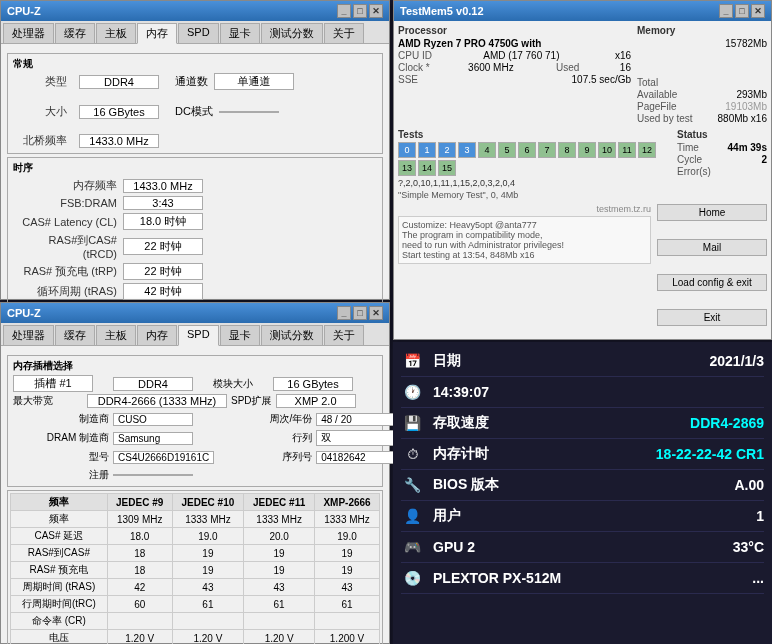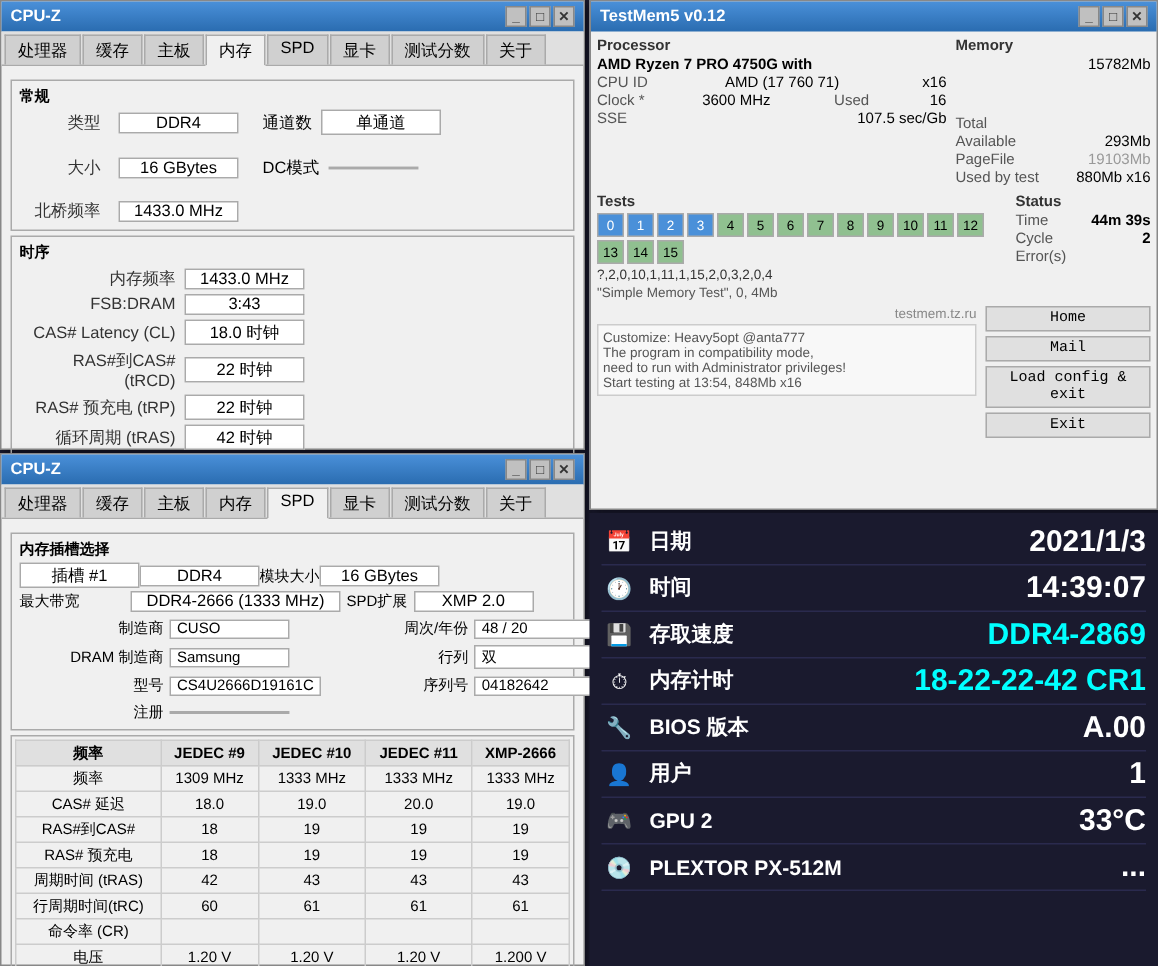--- a/index.html
+++ b/index.html
@@ -240,21 +240,21 @@
       justify-content: center;
       font-size: 14px;
     }
     .info-label {
       font-size: 14px;
       font-weight: bold;
       flex: 1;
       color: white;
     }
     .info-value {
-      font-size: 20px;
+      font-size: 14px;
       font-weight: bold;
       color: #00ff88;
       text-align: right;
     }
     .info-value.white { color: white; }
     .info-value.cyan { color: #00ffff; }
   </style>
 </head>
 <body>
 
@@ -352,21 +352,21 @@
     <div class="tab">主板</div>
     <div class="tab">内存</div>
     <div class="tab active">SPD</div>
     <div class="tab">显卡</div>
     <div class="tab">测试分数</div>
     <div class="tab">关于</div>
   </div>
   <div class="panel">
     <div class="section-box">
       <div class="section-title">内存插槽选择</div>
-      <div style="display:flex; gap:0; align-items:center; flex-wrap:wrap;">
+      <div style="display:flex; gap:20px; align-items:center; flex-wrap:wrap;">
         <span class="value-box">插槽 #1</span>
         <span class="value-box">DDR4</span>
         <span style="font-size:10px;">模块大小</span>
         <span class="value-box">16 GBytes</span>
       </div>
       <div style="display:flex; gap:4px; align-items:center; margin-top:2px;">
         <span style="font-size:10px; width:70px;">最大带宽</span>
         <span class="value-box" style="min-width:140px;">DDR4-2666 (1333 MHz)</span>
         <span style="font-size:10px;">SPD扩展</span>
         <span class="value-box">XMP 2.0</span>
@@ -575,40 +575,39 @@
     <div style="display:flex; gap:6px; margin-top:4px;">
       <div style="flex:1;">
         <div style="font-size:9px; color:#888; text-align:right; margin-bottom:2px;">testmem.tz.ru</div>
         <div class="tm-info-box">
           <span style="white-space:pre;">Customize: Heavy5opt @anta777
 The program in compatibility mode,
 need to run with Administrator privileges!
 Start testing at 13:54, 848Mb x16</span>
         </div>
       </div>
-      <div style="width:110px; display:flex; flex-direction:column; gap:3px;font-family:Liberation Mono, monospace;">
+      <div style="width:110px; display:flex; flex-direction:column; gap:18px;">
         <div class="tm-btn">Home</div>
         <div class="tm-btn">Mail</div>
         <div class="tm-btn">Load config &amp; exit</div>
         <div class="tm-btn">Exit</div>
       </div>
     </div>
   </div>
 </div>
 
 <div id="info-panel">
   <div id="info-rows-container">
       <div class="info-row">
         <div class="info-icon">📅</div>
         <span class="info-label">日期</span>
         <span class="info-value white">2021/1/3</span>
       </div>
       <div class="info-row">
         <div class="info-icon">🕐</div>
-        <span class="info-label">时间</span>
         <span class="info-value white">14:39:07</span>
       </div>
       <div class="info-row">
         <div class="info-icon">💾</div>
         <span class="info-label">存取速度</span>
         <span class="info-value cyan">DDR4-2869</span>
       </div>
       <div class="info-row">
         <div class="info-icon">⏱</div>
         <span class="info-label">内存计时</span>

